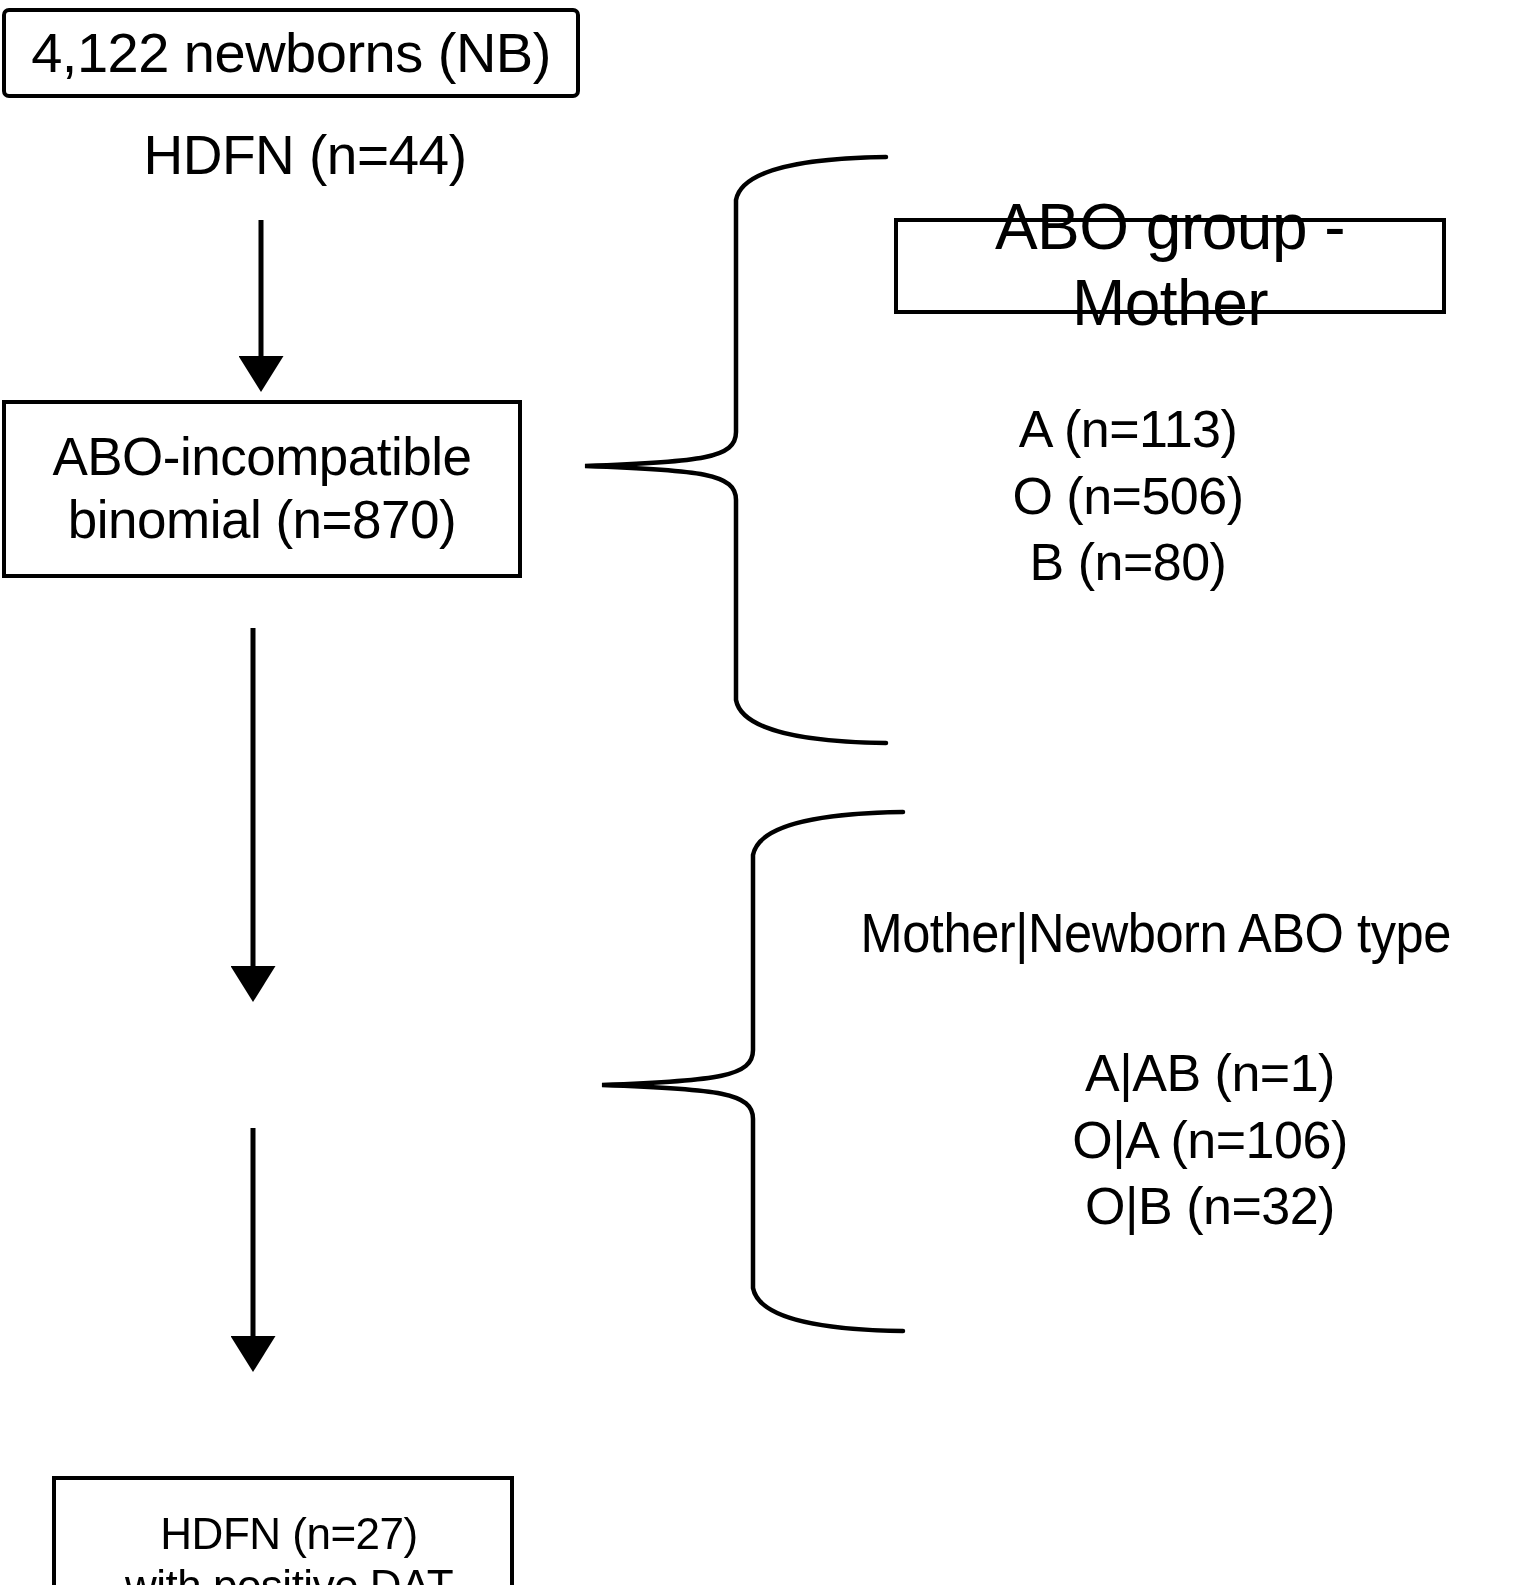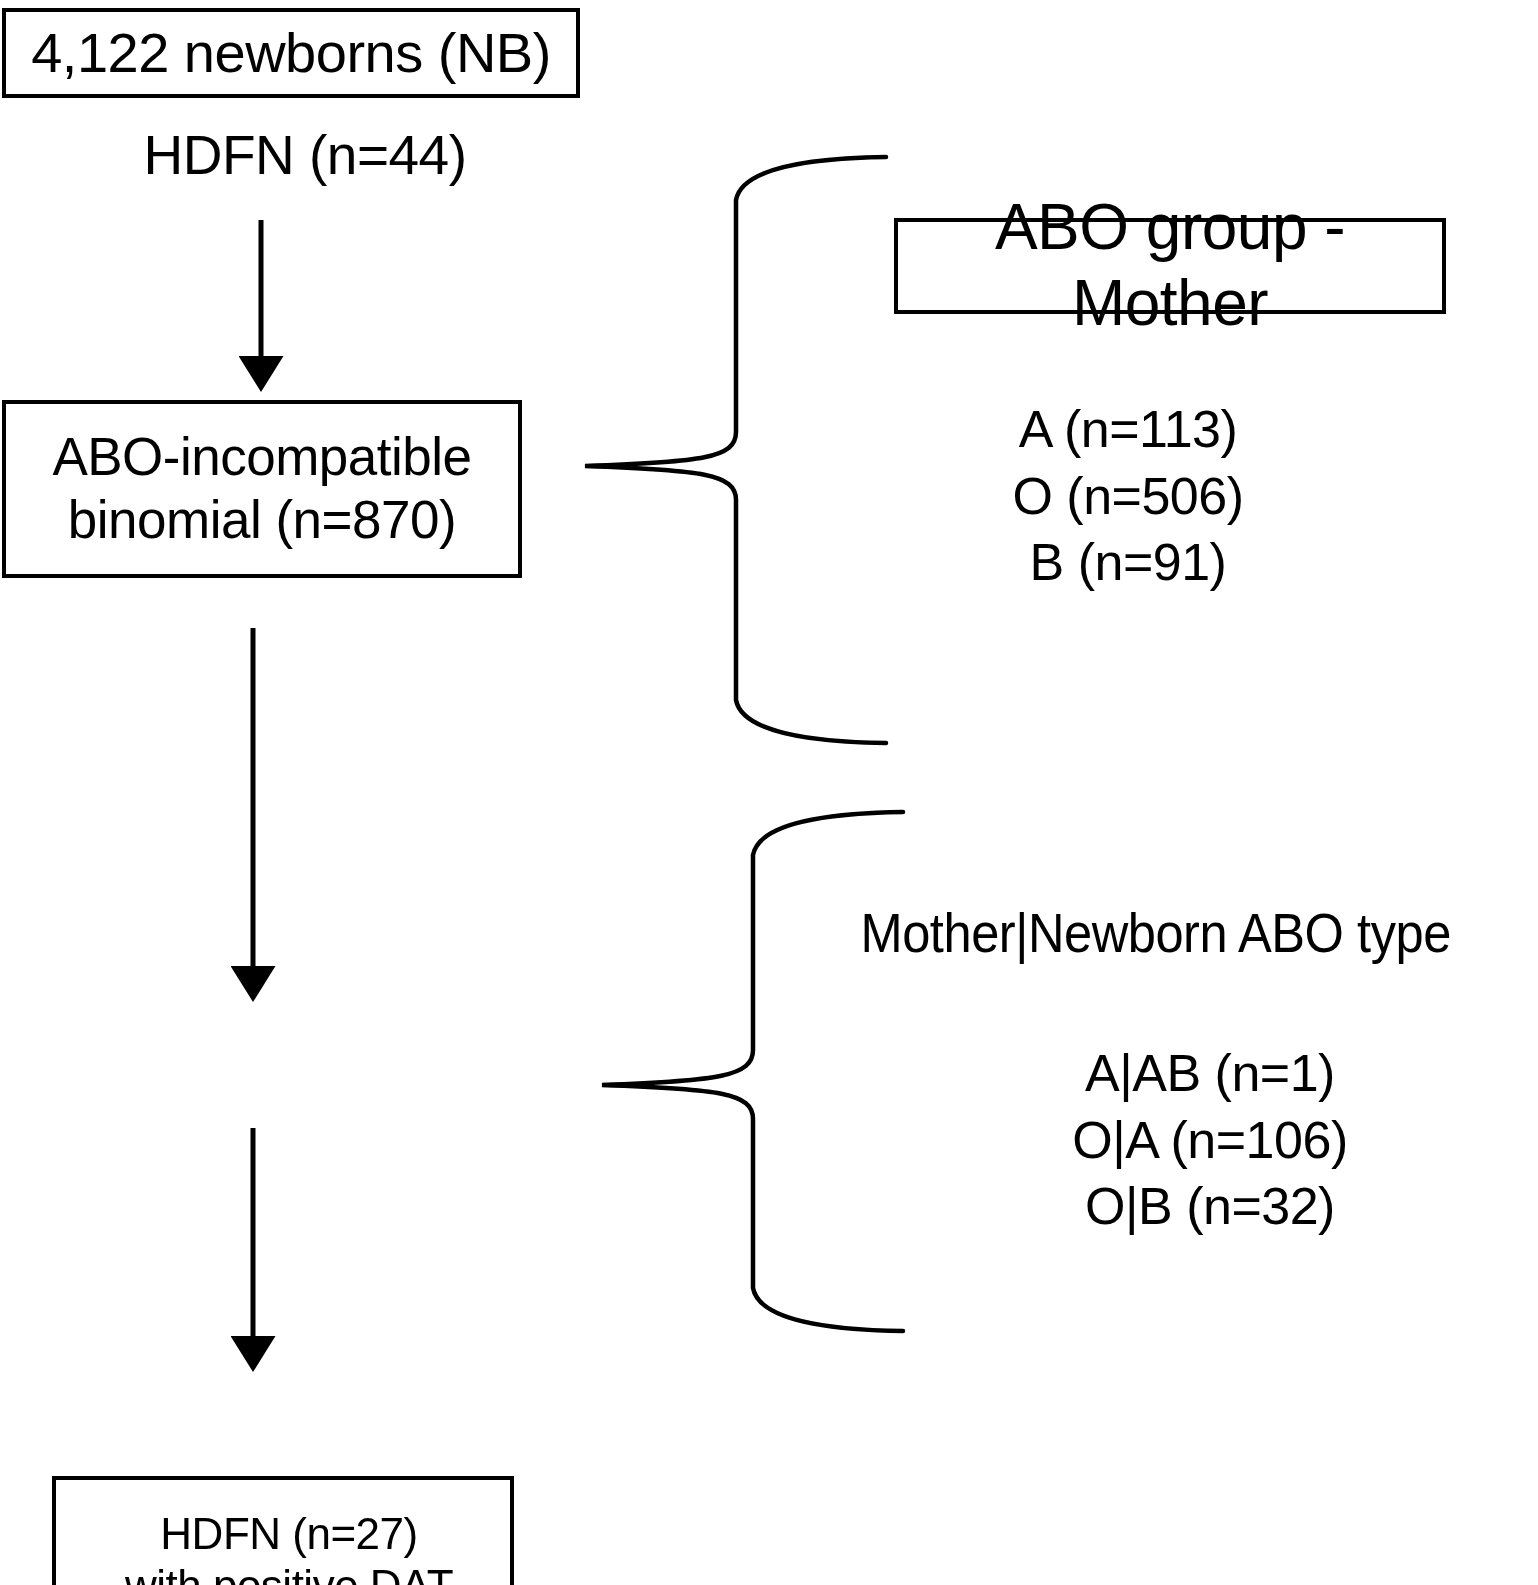--- a/index.html
+++ b/index.html
@@ -43,21 +43,21 @@
   .svg-layer {
     position: absolute;
     left: 0;
     top: 0;
     width: 1538px;
     height: 1585px;
     pointer-events: none;
   }
 
   
-  #box-newborns   { left: 2px;   top: 8px;    width: 578px;  height: 90px;  font-size: 56px; }
+  #box-newborns   { left: 2px;   top: 8px;    width: 578px;  height: 90px;  font-size: 56px; border-radius: 7px; }
   #label-hdfn44   { left: 16px;   top: 120px;  width: 578px;                 font-size: 55px; }
   #box-abo-incomp { left: 2px;   top: 400px;  width: 520px;  height: 178px; }
   #box-dat-pos    { left: 2px;   top: 1002px; width: 578px;  height: 96px;  font-size: 54px; }
   #box-hdfn27     { left: 52px;  top: 1476px; width: 462px;  height: 168px; font-size: 44px; padding-left: 12px; }
 
   #box-abo-group  { left: 846px; top: 218px;  width: 552px;  height: 96px;  font-size: 64px; margin-left: 48px; }
   #list-abo-group { left: 818px; top: 396px;  width: 620px; }
   #label-mn-type  { left: 830px; top: 898px;  width: 708px;  font-size: 55px;
                     transform: scaleX(0.92); transform-origin: left center; }
   #list-mn-type   { left: 900px; top: 1040px; width: 620px; }
@@ -105,21 +105,21 @@
 binomial (n=870)</div>
 
 
   <div class="node-box" id="box-hdfn27">HDFN (n=27)
 with positive DAT</div>
 
   <div class="node-box" id="box-abo-group">ABO group - Mother</div>
 
   <div class="free-text" id="list-abo-group">A (n=113)
 O (n=506)
-B (n=91)</div>
+B (n=80)</div>
 
   <div class="free-text" id="label-mn-type">Mother|Newborn ABO type</div>
 
   <div class="free-text" id="list-mn-type">A|AB (n=1)
 O|A (n=106)
 O|B (n=32)</div>
 
 </div>
 
 </body></html>

